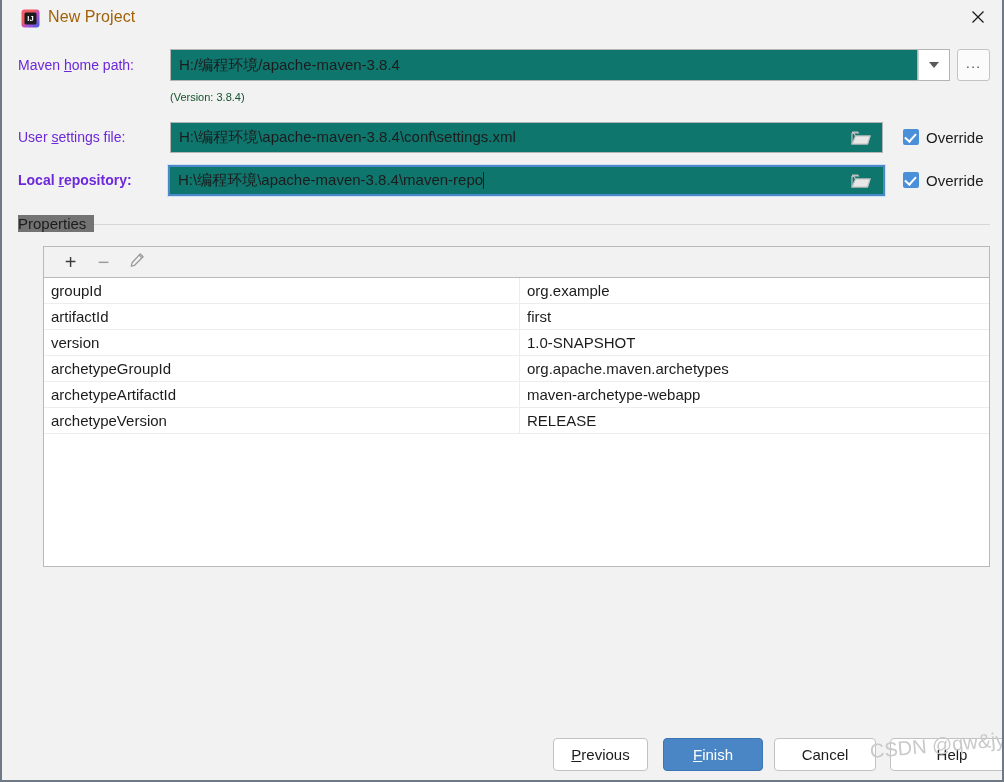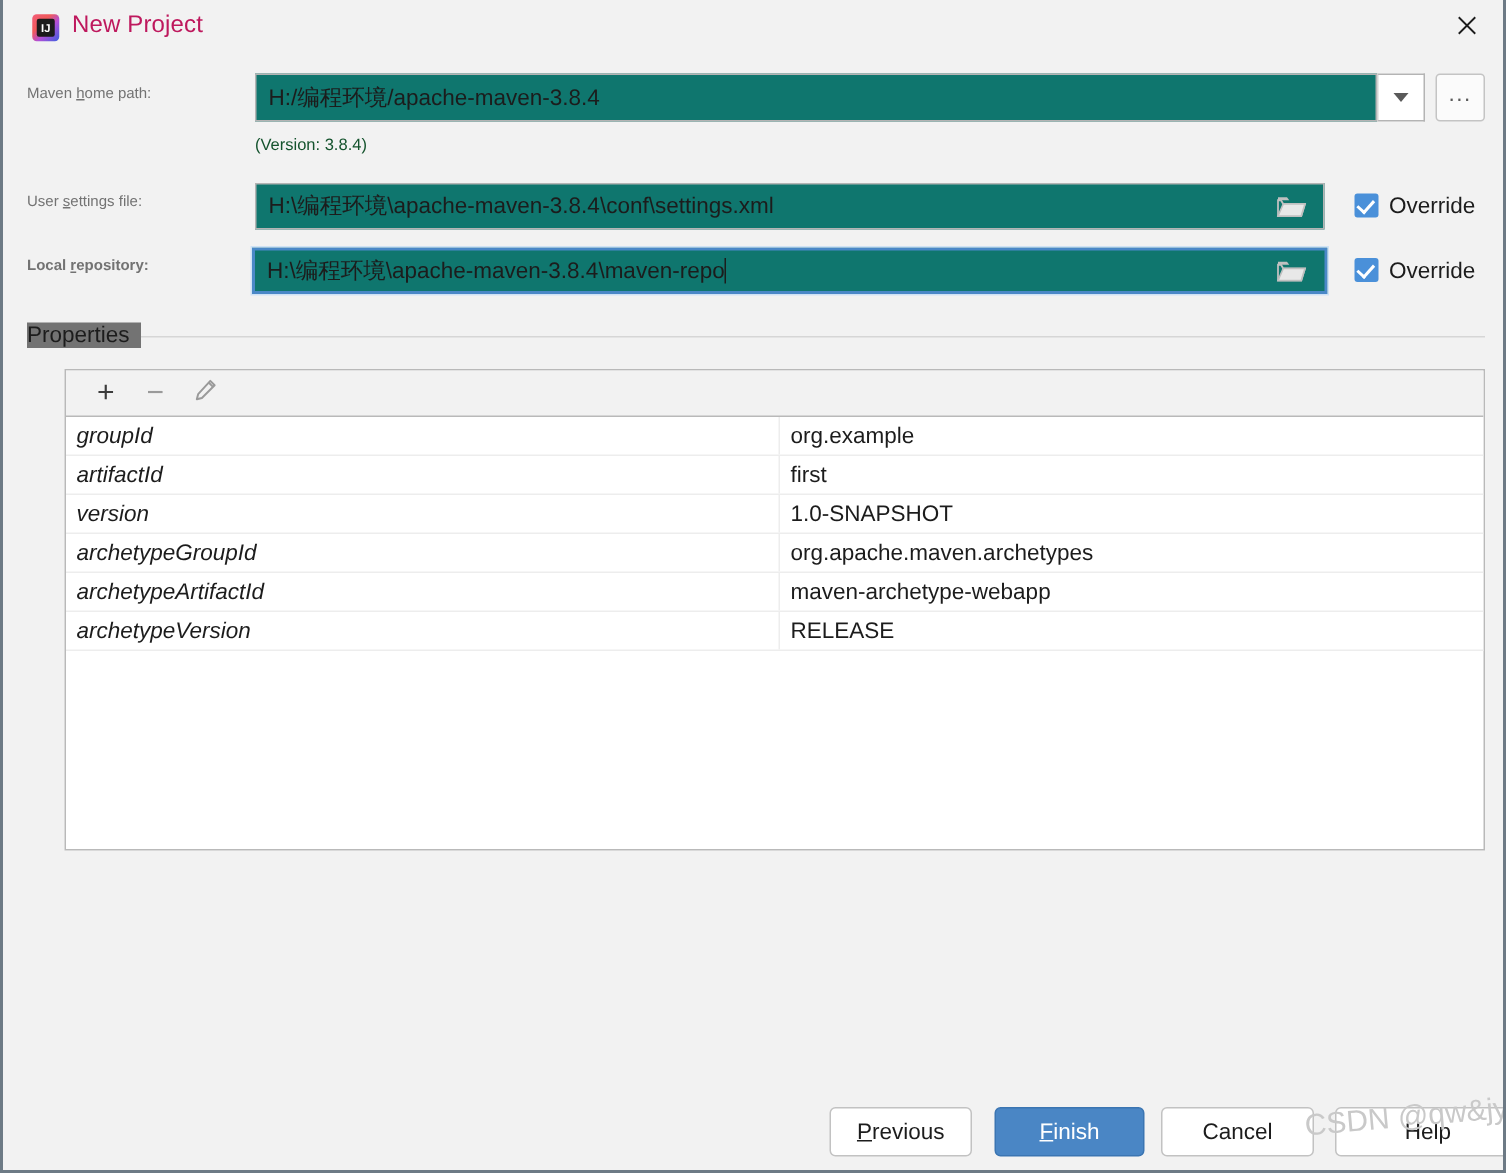--- a/index.html
+++ b/index.html
@@ -32,37 +32,37 @@
   }
   .title-icon {
     position: absolute;
     left: 19px; top: 9px;
     width: 19px; height: 19px;
   }
   .title-text {
     position: absolute;
     left: 46px; top: 8px;
     font-size: 16px;
-    color: #be185d;
+    color: #a16207;
     letter-spacing: 0.1px;
   }
   .close-btn {
     position: absolute;
     right: 0px; top: 0px;
     width: 48px; height: 34px;
     display: flex; align-items: center; justify-content: center;
     cursor: default;
   }
   .close-btn svg { display: block; }
 
   
   .row-label {
     position: absolute;
-    font-size: 10px;
-    color: #737373;
+    font-size: 14px;
+    color: #6d28d9;
     white-space: nowrap;
   }
   .row-label u { text-decoration: underline; text-underline-offset: 1px; }
 
   .textfield {
     position: absolute;
     background: #0f766e;
     border: 1px solid #b4b4b4;
     display: flex;
     align-items: center;
@@ -205,21 +205,20 @@
   }
   .prop-key {
     width: 476px;
     flex: 0 0 476px;
     padding-left: 7px;
     font-size: 15px;
     color: #1c1c1c;
     display: flex; align-items: center;
     border-right: 1px solid #ededed;
     white-space: nowrap;
-    font-style: italic;
   }
   .prop-val {
     flex: 1 1 auto;
     padding-left: 7px;
     font-size: 15px;
     color: #1c1c1c;
     display: flex; align-items: center;
     white-space: nowrap;
   }
 

